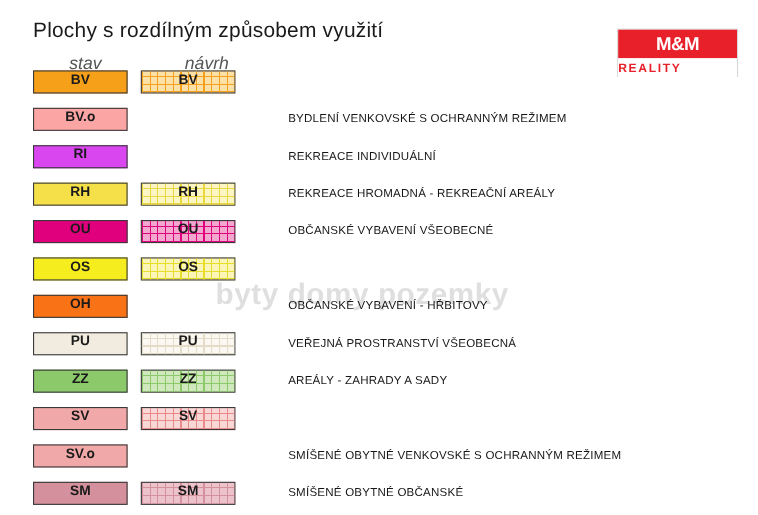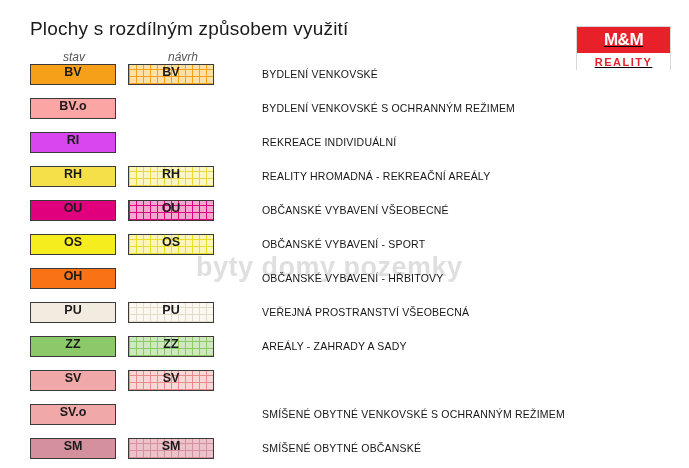--- a/index.html
+++ b/index.html
@@ -21,58 +21,56 @@
     font-size: 19px;
     color: #1a1a1a;
     font-weight: normal;
     letter-spacing: 0.2px;
   }
   
   .logo {
     position: absolute;
     right: 18px;
     top: 26px;
-    width: 95px;
+    width: 110px;
     height: 44px;
     background: #ffffff;
     border: 1px solid #d8d8d8;
     box-sizing: border-box;
-    text-decoration: underline;
   }
   .logo-top {
     height: 26px;
     background: #e8202a;
     display: flex;
     align-items: center;
     justify-content: center;
   }
   .logo-mm {
     color: #ffffff;
     font-weight: bold;
     font-size: 17px;
     letter-spacing: -0.5px;
     font-family: "Liberation Sans", sans-serif;
   }
   .logo-bottom {
     height: 17px;
     background: #ffffff;
     display: flex;
     align-items: center;
-    justify-content: center;
   }
   .logo-reality {
     color: #e8202a;
     font-weight: bold;
     font-size: 11px;
     letter-spacing: 1.5px;
   }
   
   .col-head {
     position: absolute;
-    font-size: 12px;
+    font-size: 16px;
     color: #555555;
     font-style: italic;
   }
   #head-stav { left: 63px; top: 50px; }
   #head-navrh { left: 168px; top: 50px; }
 
   
   .watermark {
     position: absolute;
     left: 196px;
@@ -148,21 +146,20 @@
 
 <div id="legend">
     <div class="row">
       <div class="swatch stav" style="background: rgb(246, 160, 26);">
         <span class="lbl">BV</span>
       </div>
       <div class="swatch navrh" style="background: rgb(251, 224, 168);">
         <div class="hatch" style="background-image: repeating-linear-gradient(0deg, rgb(246, 160, 26) 0px, rgb(246, 160, 26) 1px, transparent 1px, transparent 7px), repeating-linear-gradient(90deg, rgb(246, 160, 26) 0px, rgb(246, 160, 26) 1px, transparent 1px, transparent 7px);"></div>
         <span class="lbl">BV</span>
       </div>
-      <div class="desc">BYDLENÍ VENKOVSKÉ</div>
     </div>
     <div class="row">
       <div class="swatch stav" style="background: #fca5a5;">
         <span class="lbl">BV.o</span>
       </div>
       <div class="desc">BYDLENÍ VENKOVSKÉ S OCHRANNÝM REŽIMEM</div>
     </div>
     <div class="row">
       <div class="swatch stav" style="background: #d946ef;">
         <span class="lbl">RI</span>
@@ -170,41 +167,40 @@
       <div class="desc">REKREACE INDIVIDUÁLNÍ</div>
     </div>
     <div class="row">
       <div class="swatch stav" style="background: rgb(245, 224, 74);">
         <span class="lbl">RH</span>
       </div>
       <div class="swatch navrh" style="background: rgb(252, 246, 196);">
         <div class="hatch" style="background-image: repeating-linear-gradient(0deg, rgb(232, 216, 60) 0px, rgb(232, 216, 60) 1px, transparent 1px, transparent 7px), repeating-linear-gradient(90deg, rgb(232, 216, 60) 0px, rgb(232, 216, 60) 1px, transparent 1px, transparent 7px);"></div>
         <span class="lbl">RH</span>
       </div>
-      <div class="desc">REALITY HROMADNÁ - REKREAČNÍ AREÁLY</div>
+      <div class="desc">REKREACE HROMADNÁ - REKREAČNÍ AREÁLY</div>
     </div>
     <div class="row">
       <div class="swatch stav" style="background: rgb(224, 0, 125);">
         <span class="lbl">OU</span>
       </div>
       <div class="swatch navrh" style="background: rgb(242, 167, 207);">
         <div class="hatch" style="background-image: repeating-linear-gradient(0deg, rgb(224, 0, 125) 0px, rgb(224, 0, 125) 1px, transparent 1px, transparent 7px), repeating-linear-gradient(90deg, rgb(224, 0, 125) 0px, rgb(224, 0, 125) 1px, transparent 1px, transparent 7px);"></div>
         <span class="lbl">OU</span>
       </div>
       <div class="desc">OBČANSKÉ VYBAVENÍ VŠEOBECNÉ</div>
     </div>
     <div class="row">
       <div class="swatch stav" style="background: rgb(245, 237, 30);">
         <span class="lbl">OS</span>
       </div>
       <div class="swatch navrh" style="background: rgb(251, 246, 184);">
         <div class="hatch" style="background-image: repeating-linear-gradient(0deg, rgb(232, 221, 40) 0px, rgb(232, 221, 40) 1px, transparent 1px, transparent 7px), repeating-linear-gradient(90deg, rgb(232, 221, 40) 0px, rgb(232, 221, 40) 1px, transparent 1px, transparent 7px);"></div>
         <span class="lbl">OS</span>
       </div>
-      <div class="desc">OBČANSKÉ VYBAVENÍ - SPORT</div>
     </div>
     <div class="row">
       <div class="swatch stav" style="background: #f97316;">
         <span class="lbl">OH</span>
       </div>
       <div class="desc">OBČANSKÉ VYBAVENÍ - HŘBITOVY</div>
     </div>
     <div class="row">
       <div class="swatch stav" style="background: rgb(242, 236, 224);">
         <span class="lbl">PU</span>

